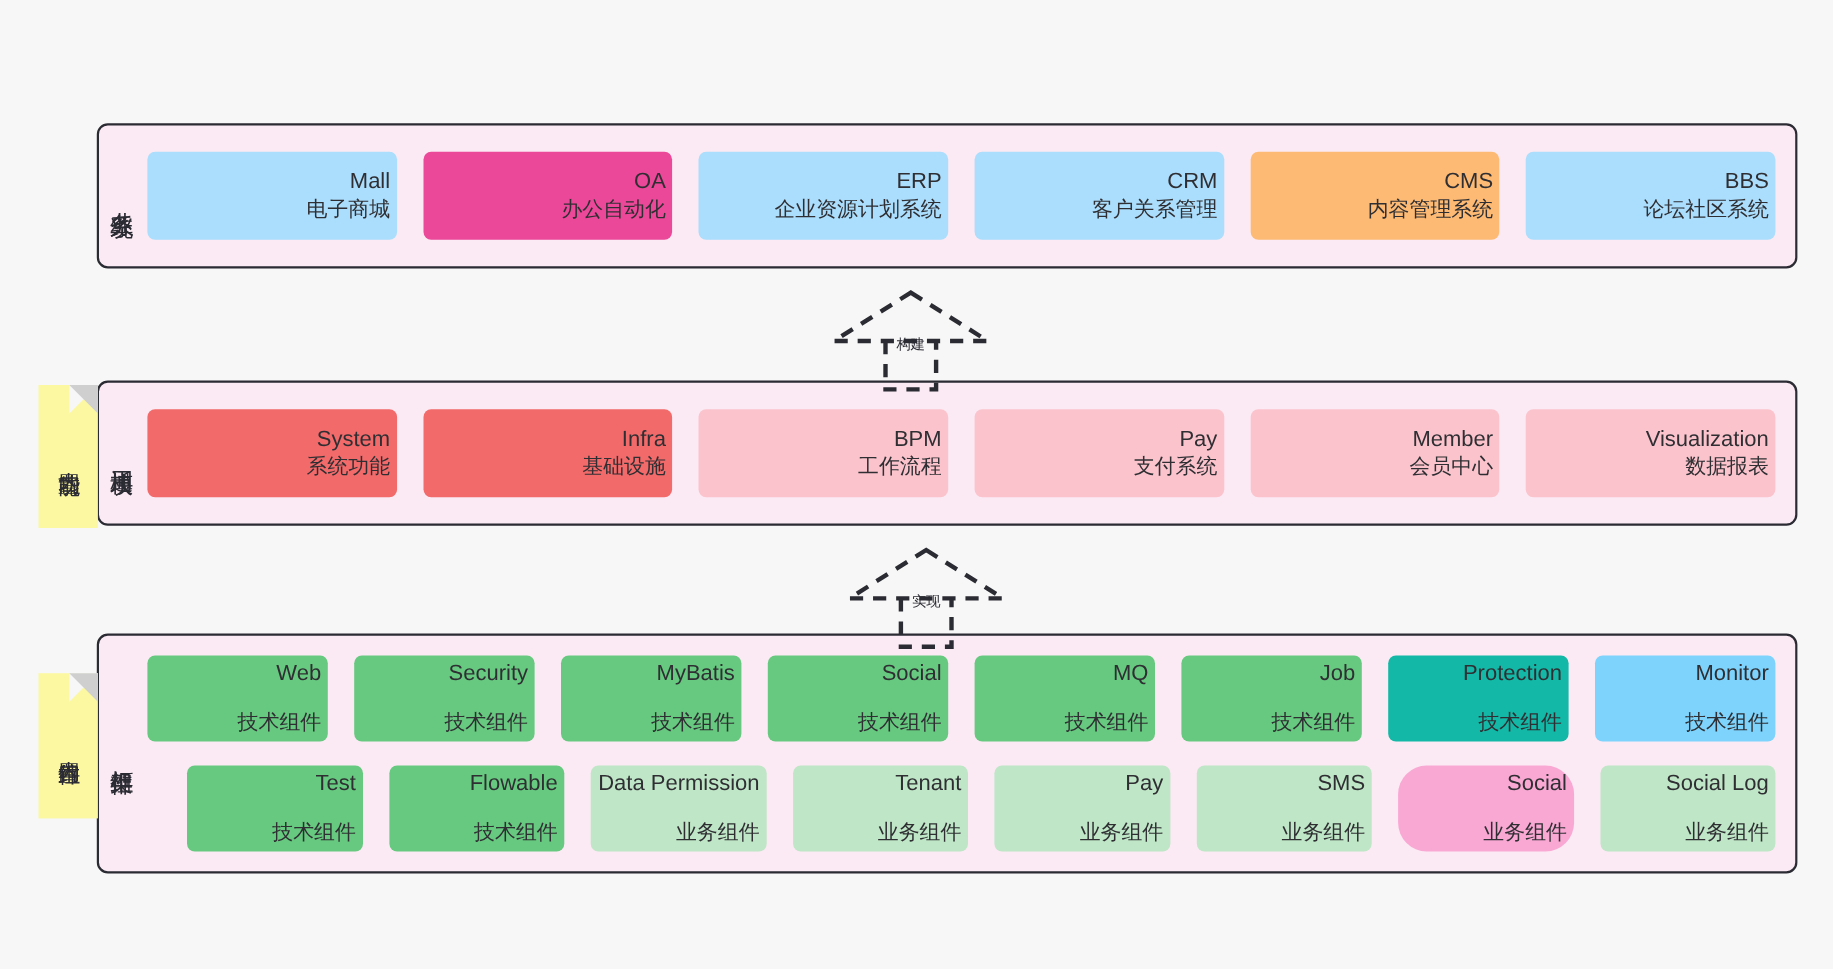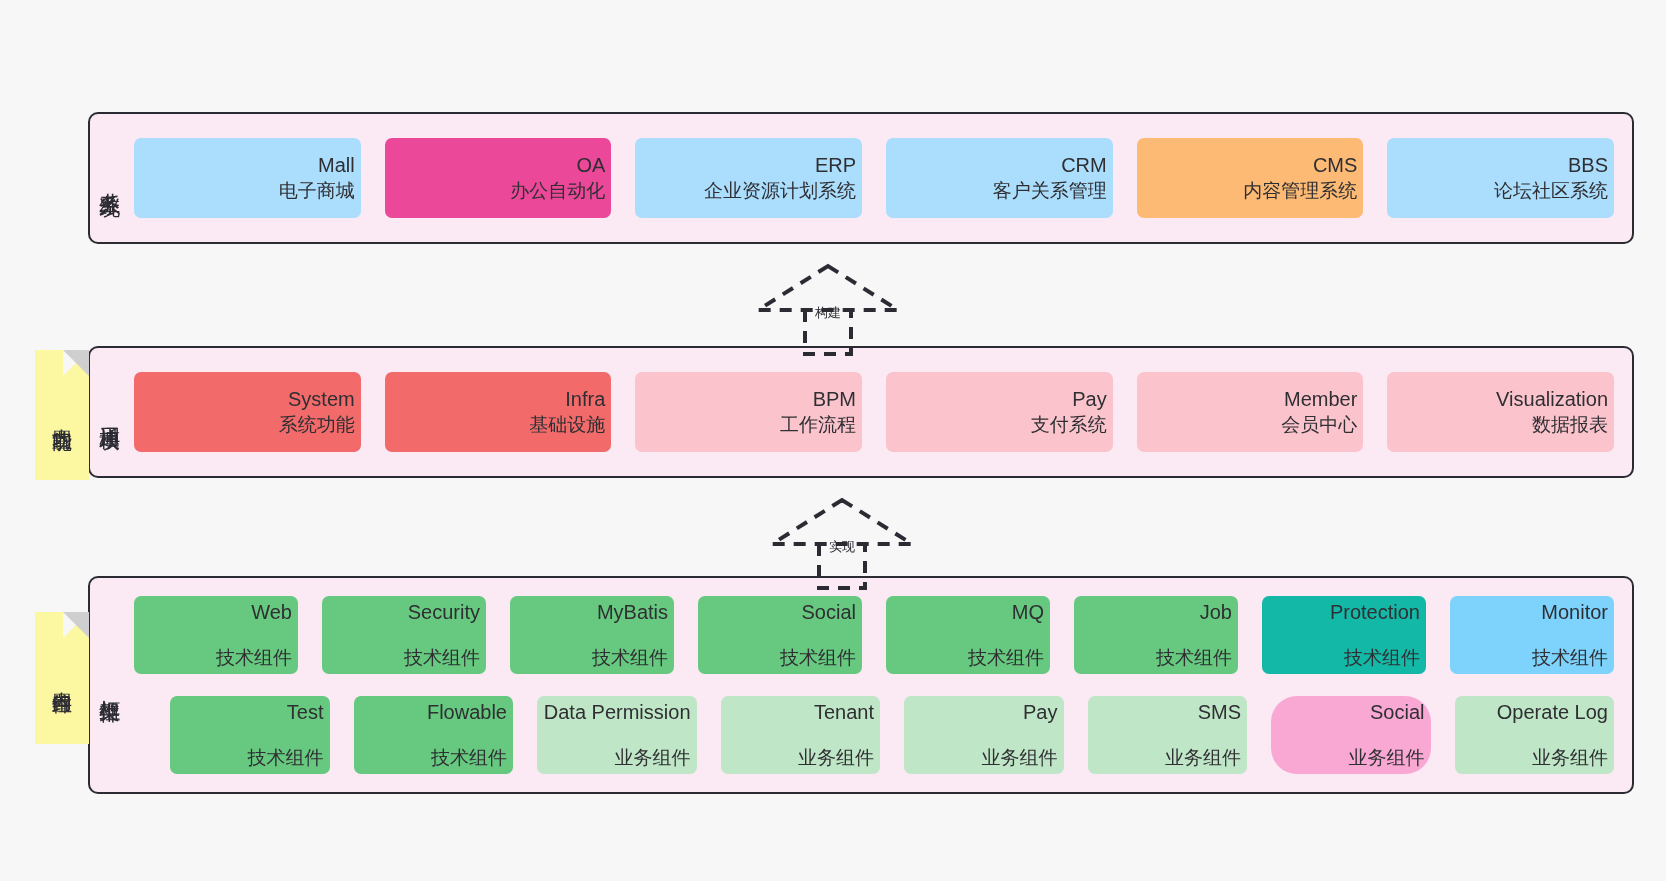--- a/index.html
+++ b/index.html
@@ -290,21 +290,21 @@
           </div>
           <div class="card h-frame" style="background: rgb(191, 230, 198);">
             <div class="en">SMS</div>
             <div class="cn">业务组件</div>
           </div>
           <div class="card h-frame" style="background: #f9a8d4; border-radius: 26px;">
             <div class="en">Social</div>
             <div class="cn">业务组件</div>
           </div>
           <div class="card h-frame" style="background: rgb(191, 230, 198);">
-            <div class="en">Operate Log</div>
+            <div class="en">Social Log</div>
             <div class="cn">业务组件</div>
           </div>
         </div>
       </div>
     </div>
     <div class="note" style="left: 35px; top: 612px; width: 54px; height: 132px;">
       <span>内置组件</span>
     </div>
     <div class="arrow" style="left: 748px; top: 258px;">
       <svg width="160" height="100" viewBox="0 0 160 100">

